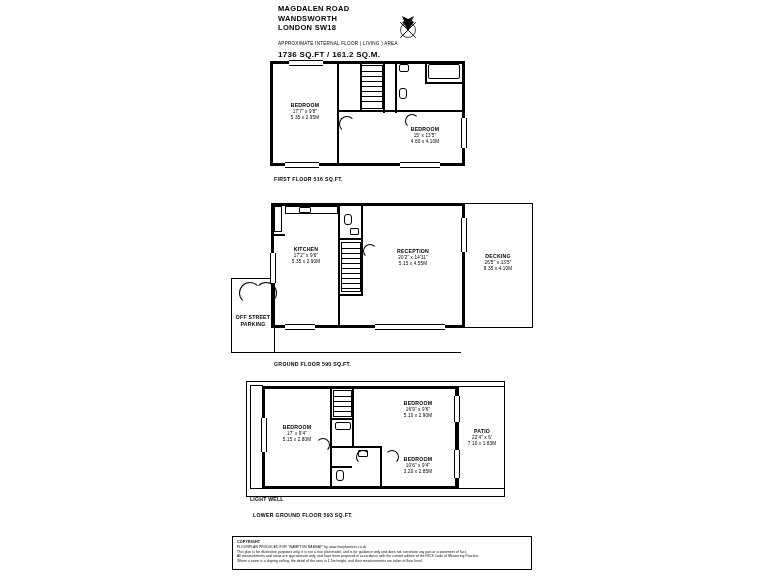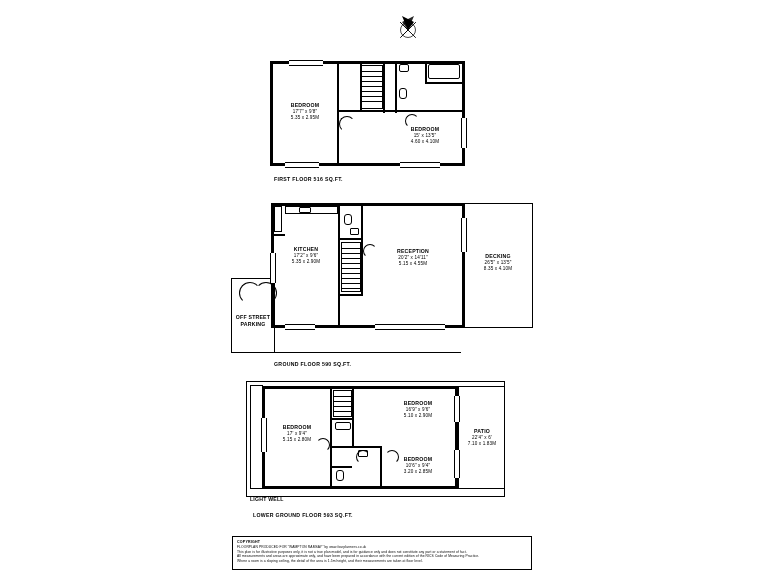--- a/index.html
+++ b/index.html
@@ -167,20 +167,27 @@
     letter-spacing: 0.1px;
   }
 
   svg { display: block; }
 </style>
 </head>
 <body>
 
 <div class="page">
 
+  <div class="header">
+    <div class="addr-line">MAGDALEN ROAD</div>
+    <div class="addr-line">WANDSWORTH</div>
+    <div class="addr-line">LONDON SW18</div>
+    <div class="approx">APPROXIMATE INTERNAL FLOOR ( LIVING ) AREA</div>
+    <div class="area-total">1736 SQ.FT / 161.2 SQ.M.</div>
+  </div>
 
   <div class="compass">
     <svg width="36" height="36" viewBox="0 0 36 36">
       <circle cx="18" cy="22" r="7.5" fill="none" stroke="#000" stroke-width="0.7"></circle>
       <path d="M18 22 L11 29 L18 22 L25 29" fill="none" stroke="#000" stroke-width="0.7"></path>
       <path d="M18 22 L10.5 14.5 L18 22 L25.5 14.5" fill="none" stroke="#000" stroke-width="0.7"></path>
       <path d="M18 22 L12 8 L24 14 Z" fill="#000"></path>
       <path d="M18 22 L24 8 L12 14 Z" fill="#000" opacity="0.85"></path>
       <path d="M10 30 L26 14" stroke="#000" stroke-width="0.7"></path>
       <path d="M10 14 L26 30" stroke="#000" stroke-width="0.7"></path>

